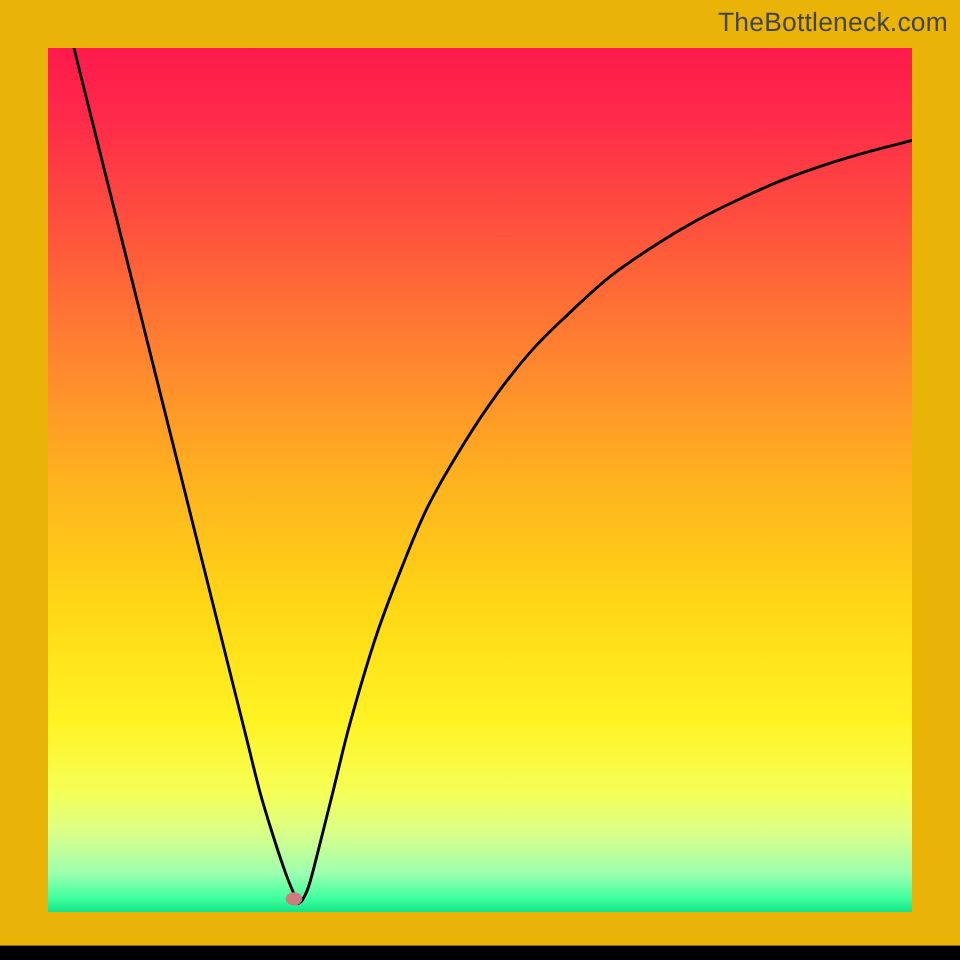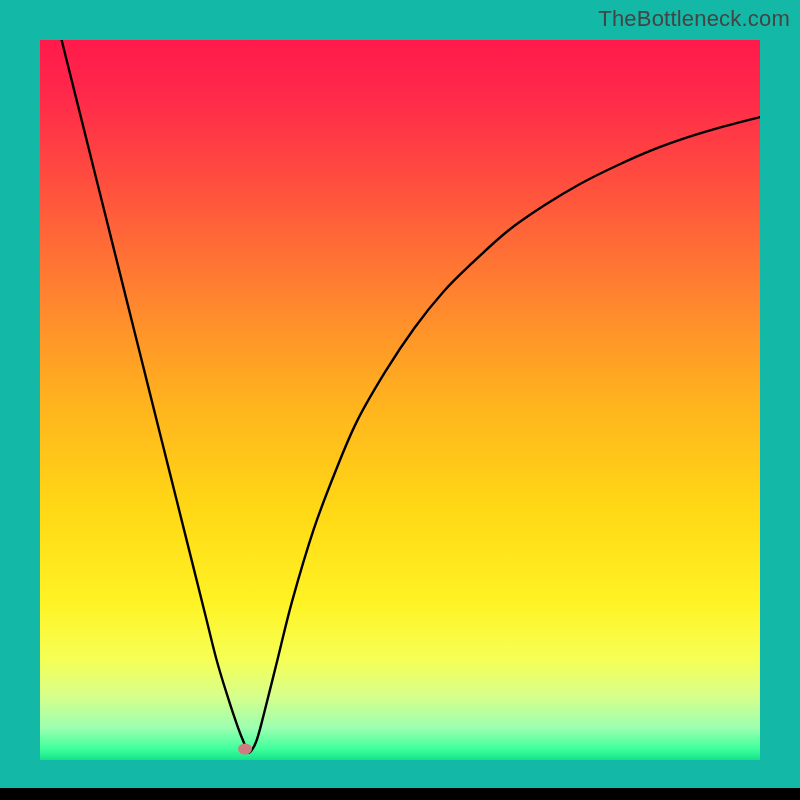--- a/index.html
+++ b/index.html
@@ -8,21 +8,21 @@
     width: 800px;
     height: 800px;
     overflow: hidden;
     background: #000;
     font-family: Arial, Helvetica, sans-serif;
   }
   .frame {
     position: relative;
     width: 800px;
     height: 788px;
-    background: #14b8a6;
+    background: #eab308;
   }
   .plot {
     position: absolute;
     left: 40px;
     top: 40px;
     width: 720px;
     height: 720px;
     overflow: hidden;
   }
   .watermark {

